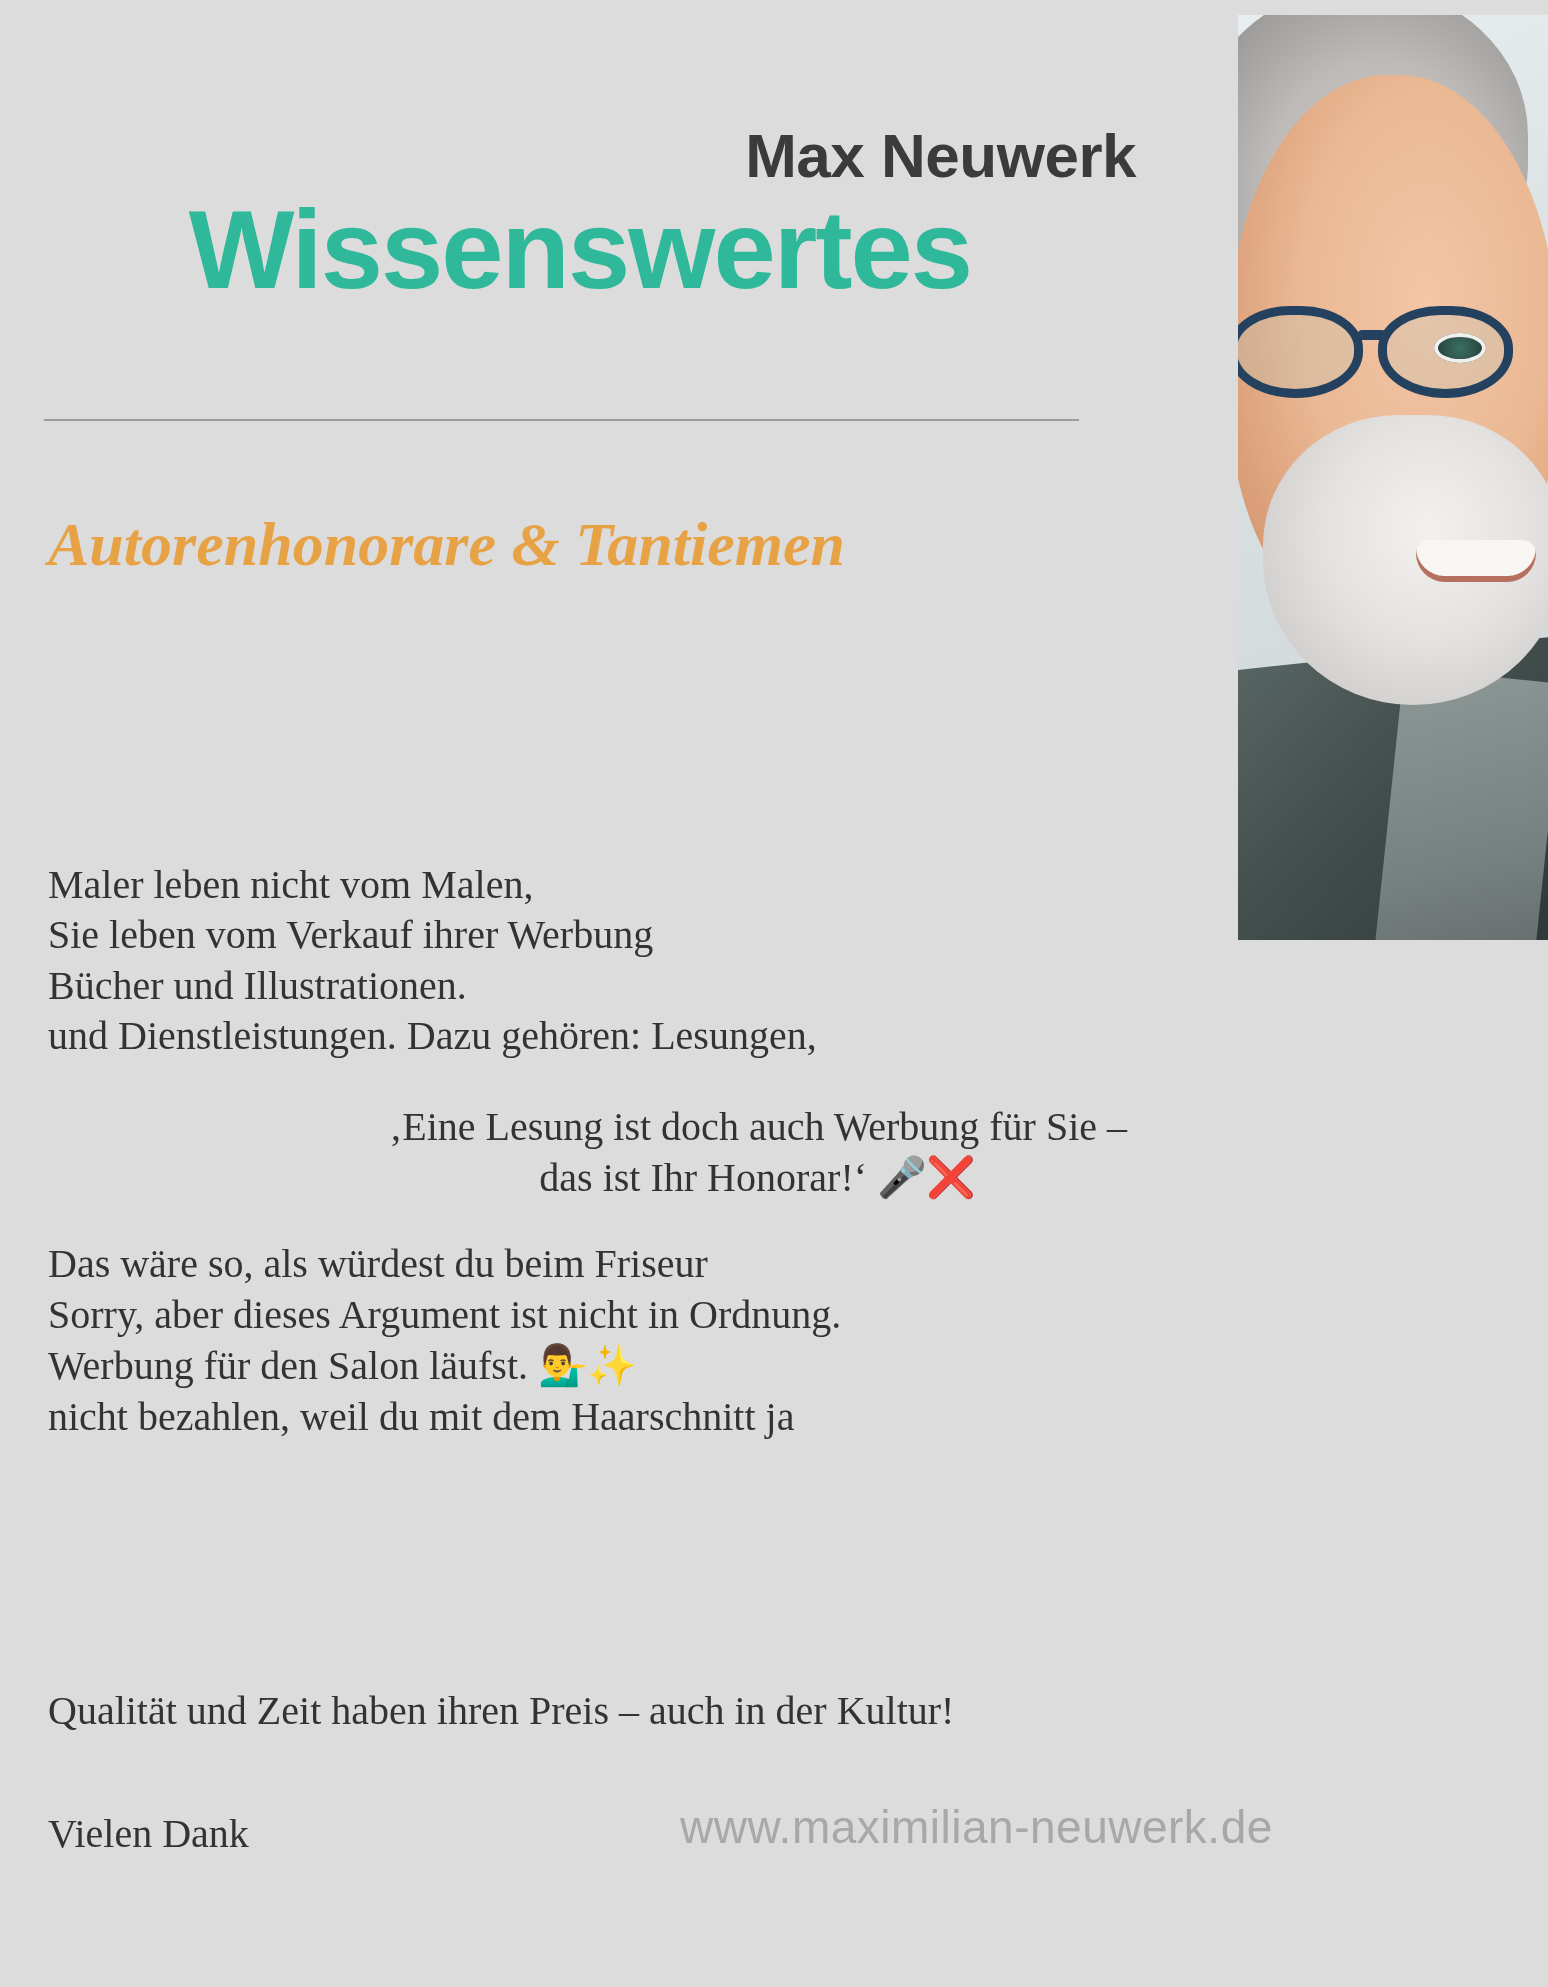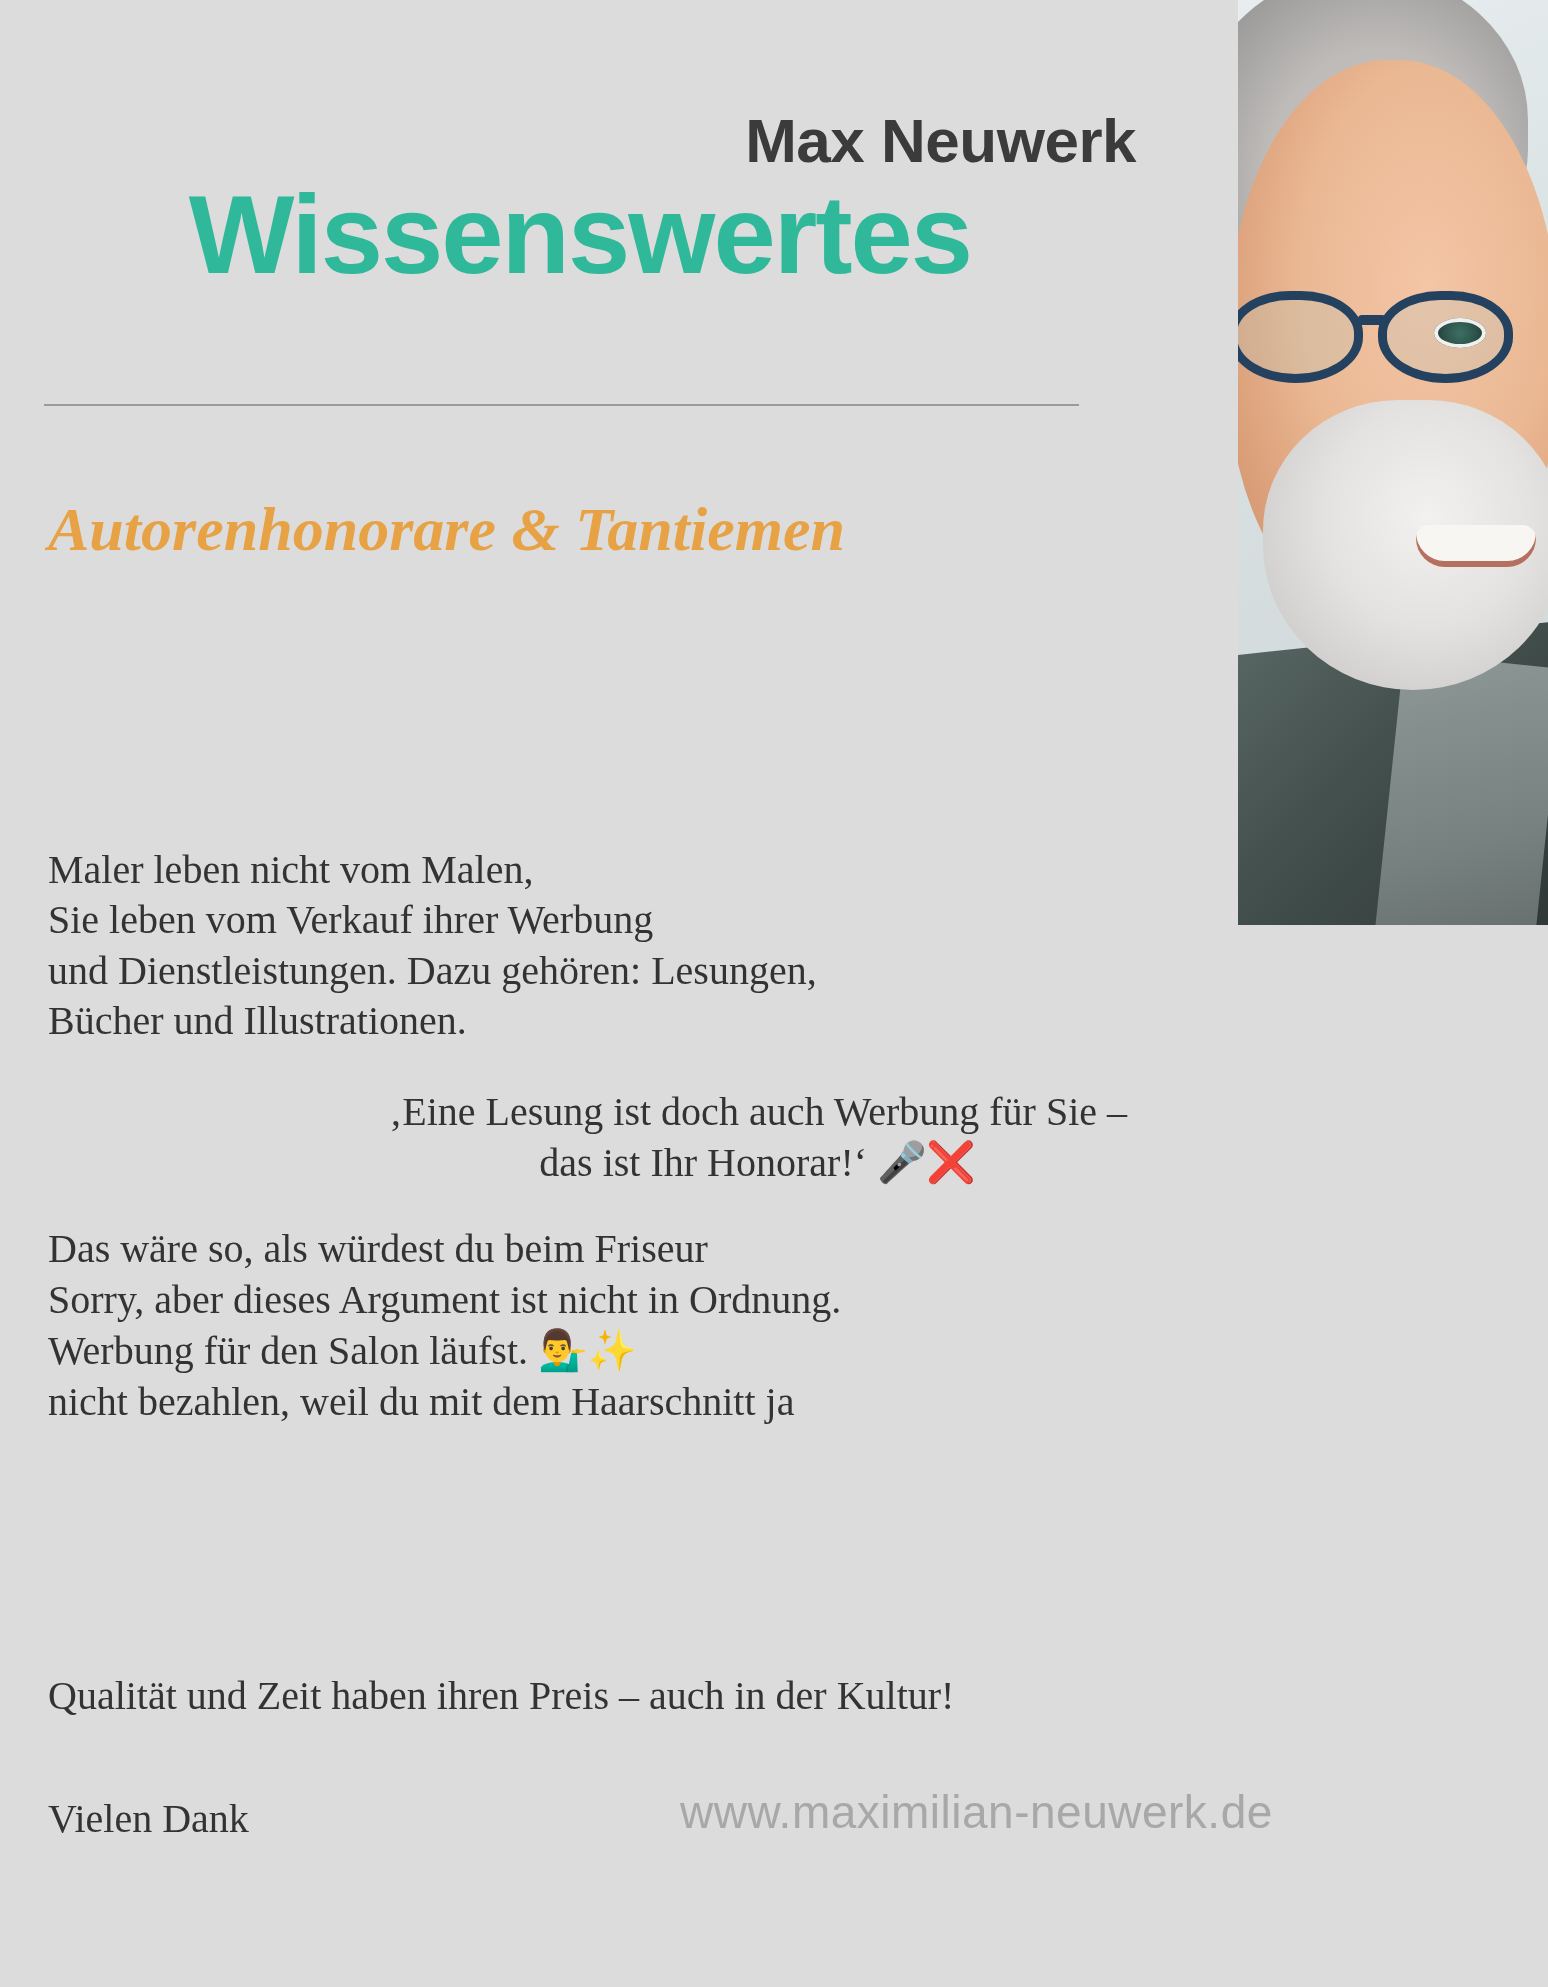--- a/index.html
+++ b/index.html
@@ -12,20 +12,21 @@
     background: #dcdcdc;
     font-family: "Liberation Serif", serif;
     overflow: hidden;
     position: relative;
   }
 
   .poster {
     position: absolute;
     inset: 0;
     background: #dcdcdc;
+    margin-top: 15px;
   }
 
   
   .portrait {
     position: absolute;
     top: 0;
     right: 0;
     width: 310px;
     height: 925px;
     overflow: hidden;
@@ -276,22 +277,22 @@
   <div class="subtitle">
     <span class="line">Autorenhonorare &amp;</span>
     <span class="line">Tantiemen</span>
   </div>
 
   <div class="body-copy">
 
     <p class="para">
       <span class="line">Maler leben nicht vom Malen,</span>
       <span class="line">Sie leben vom Verkauf ihrer Werbung</span>
+      <span class="line">Bücher und Illustrationen.</span>
       <span class="line">und Dienstleistungen. Dazu gehören: Lesungen,</span>
-      <span class="line">Bücher und Illustrationen.</span>
     </p>
 
     <p class="para tight">
       <span class="line">‚Eine Lesung ist doch auch Werbung für Sie –</span>
       <span class="line"><span>das ist Ihr Honorar!‘ </span><span class="emoji mic">🎤</span><span class="emoji cross">❌</span></span>
     </p>
 
     <p class="para">
       <span class="line">Das wäre so, als würdest du beim Friseur</span>
       <span class="line">Sorry, aber dieses Argument ist nicht in Ordnung.</span>

